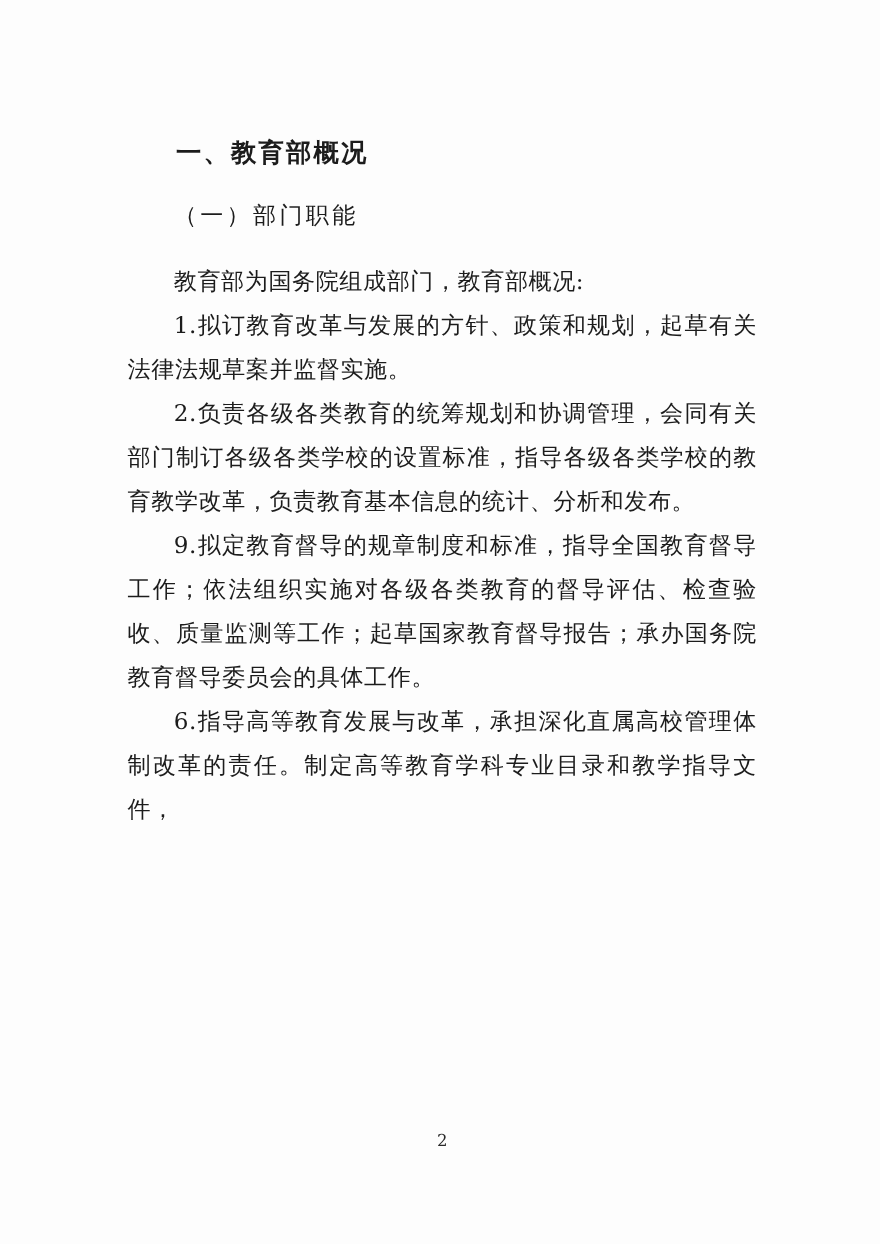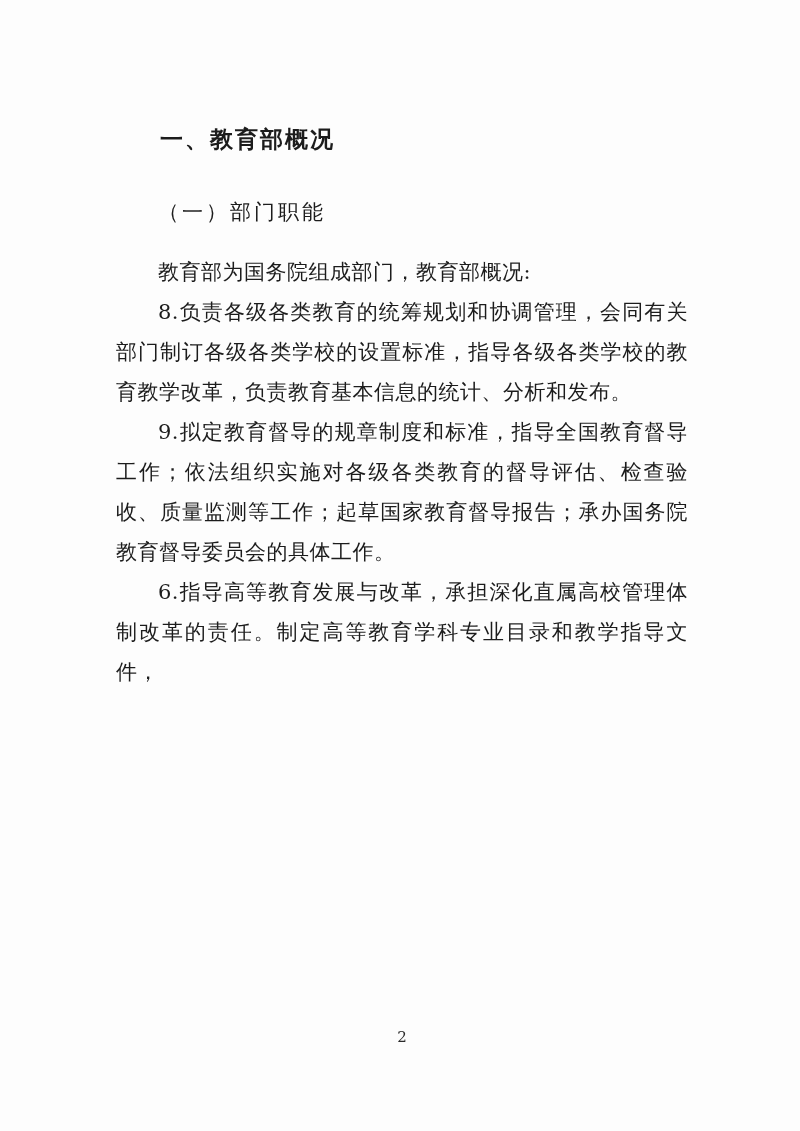--- a/index.html
+++ b/index.html
@@ -30,21 +30,21 @@
     letter-spacing: 2px;
     margin: 124px 0 0 0;
     text-indent: 44px;
     white-space: nowrap;
   }
   .doc-subtitle {
     font-size: 21px;
     line-height: 30px;
     letter-spacing: 3px;
     font-weight: 400;
-    margin: 43px 0 0 0;
+    margin: 27px 0 0 0;
     text-indent: 42px;
     white-space: nowrap;
   }
   .doc-body {
     margin-top: 25px;
   }
   .doc-body p {
     margin: 0;
     font-size: 21px;
     line-height: 40px;
@@ -65,19 +65,20 @@
 </style>
 </head>
 <body>
 
 <div class="page">
   <div class="textblock">
     <h1 class="doc-title">一、教育部概况</h1>
     <h2 class="doc-subtitle">（一）部门职能</h2>
     <div class="doc-body">
       <p>教育部为国务院组成部门，教育部概况:</p>
-      <p>8.负责各级各类教育的统筹规划和协调管理，会同有关部门制订各级各类学校的设置标准，指导各级各类学校的教育教学改革，负责教育基本信息的统计、分析和发布。</p>
+      <p>1.拟订教育改革与发展的方针、政策和规划，起草有关法律法规草案并监督实施。</p>
+      <p>2.负责各级各类教育的统筹规划和协调管理，会同有关部门制订各级各类学校的设置标准，指导各级各类学校的教育教学改革，负责教育基本信息的统计、分析和发布。</p>
       <p>9.拟定教育督导的规章制度和标准，指导全国教育督导工作；依法组织实施对各级各类教育的督导评估、检查验收、质量监测等工作；起草国家教育督导报告；承办国务院教育督导委员会的具体工作。</p>
       <p>6.指导高等教育发展与改革，承担深化直属高校管理体制改革的责任。制定高等教育学科专业目录和教学指导文件，</p>
     </div>
   </div>
   <div class="page-number">2</div>
 </div>
 
 </body></html>

